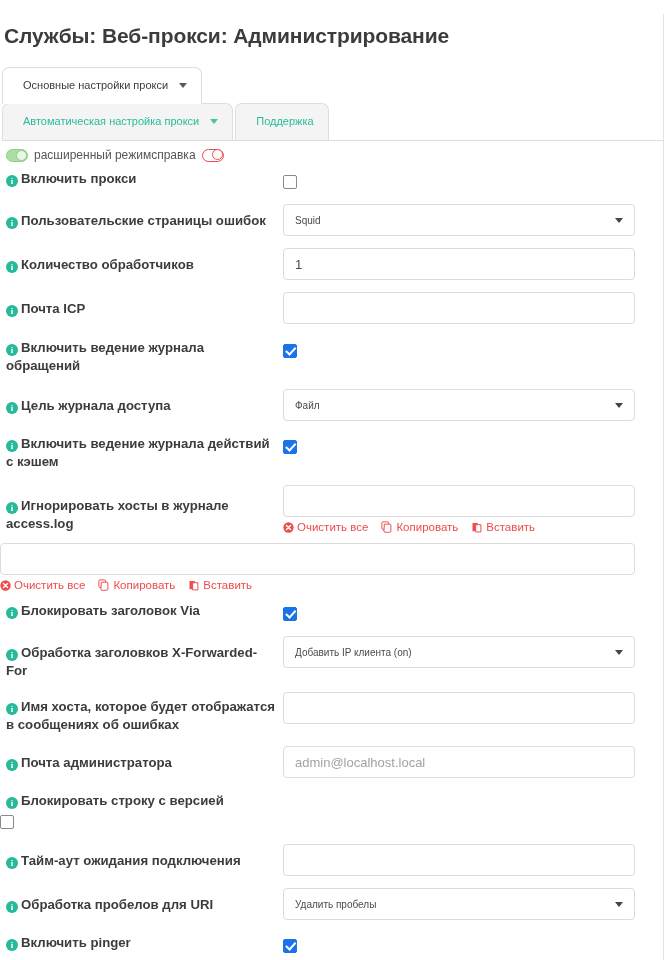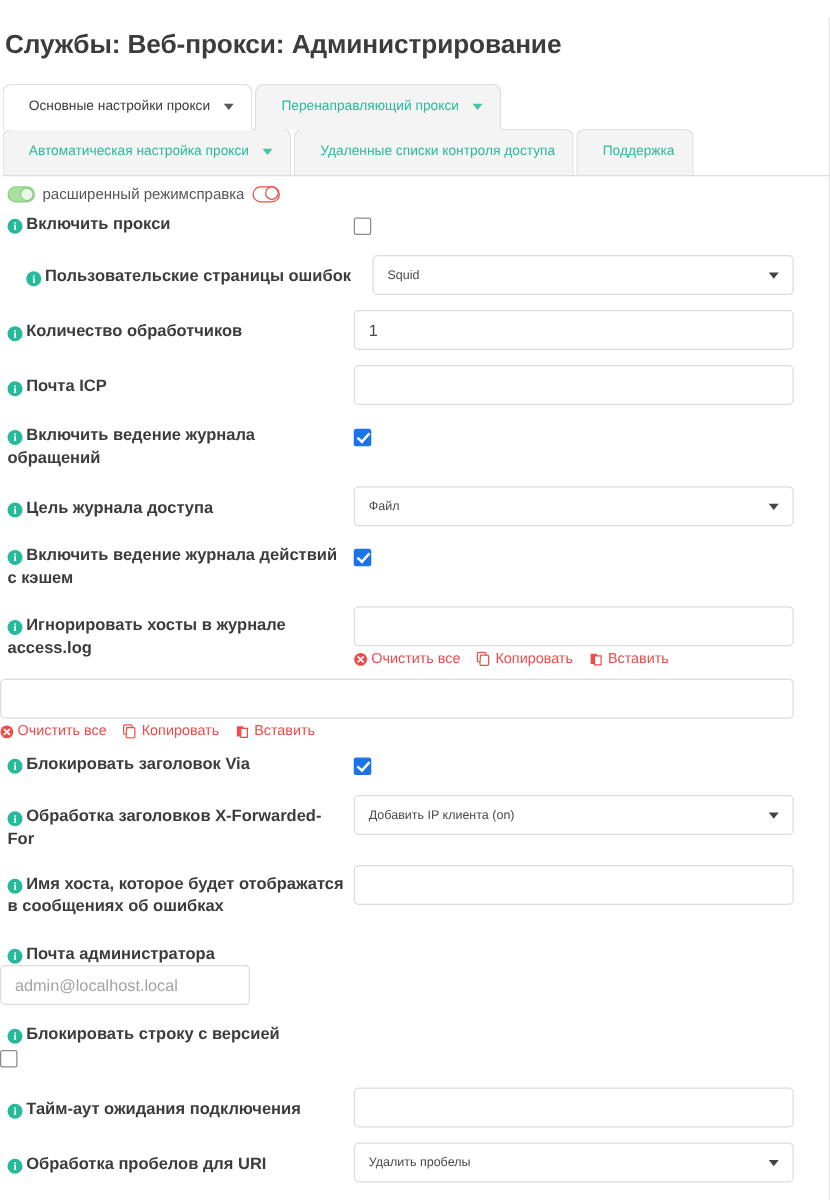--- a/index.html
+++ b/index.html
@@ -271,34 +271,27 @@
 <div class="page">
 
   <h1 class="page-title">Службы: Веб-прокси: Администрирование</h1>
 
   <div class="tabs-wrap">
     <div class="tab-row row1">
       <div class="tab active">
         <span>Основные настройки прокси</span>
         <span class="caret"></span>
       </div>
-      <div class="tab">
-        <span>Перенаправляющий прокси</span>
-        <span class="caret"></span>
-      </div>
     </div>
     <div class="tab-row row2">
       <div class="tab">
         <span>Автоматическая настройка прокси</span>
         <span class="caret"></span>
       </div>
       <div class="tab">
-        <span>Удаленные списки контроля доступа</span>
-      </div>
-      <div class="tab">
         <span>Поддержка</span>
       </div>
     </div>
     <div class="tabs-underline"></div>
   </div>
 
   <div class="mode-bar">
     <div class="mode-left">
       <span class="pill green"></span>
       <span>расширенный режим</span>
@@ -316,21 +309,21 @@
       <div class="label-cell">
         <span class="info-icon">i</span><span>Включить прокси</span>
       </div>
       <div class="field-cell" style="padding-top:2px;">
         <input type="checkbox" class="cbx" style="">
       </div>
     </div>
 
     
     <div class="row" style="margin-top:14px;">
-      <div class="label-cell" style="padding-top:8px;margin-left:15px;">
+      <div class="label-cell" style="padding-top:8px;">
         <span class="info-icon">i</span><span>Пользовательские страницы ошибок</span>
       </div>
       <div class="field-cell">
         <div class="sel">
           <span class="sel-val">Squid</span>
           <span class="sel-caret"></span>
         </div>
       </div>
     </div>
 
@@ -381,21 +374,21 @@
     <div class="row" style="margin-top:14px;">
       <div class="label-cell">
         <span class="info-icon">i</span><span>Включить ведение журнала действий с кэшем</span>
       </div>
       <div class="field-cell" style="padding-top:2px;">
         <input type="checkbox" class="cbx" checked="" style="">
       </div>
     </div>
 
     
-    <div class="row" style="margin-top:14px;">
+    <div class="row" style="margin-top:14px;align-items:flex-end;">
       <div class="label-cell" style="padding-top:6px;">
         <span class="info-icon">i</span><span>Игнорировать хосты в журнале access.log</span>
       </div>
       <div class="field-cell">
         <input type="text" class="txt" value="" style="">
         <div class="actions">
           <span class="act">
             <svg width="11" height="11" viewBox="0 0 16 16">
               <circle cx="8" cy="8" r="7.5" fill="#ef4b4b"></circle>
               <path d="M5 5 L11 11 M11 5 L5 11" stroke="#fff" stroke-width="2" stroke-linecap="round"></path>
@@ -477,21 +470,21 @@
     <div class="row" style="margin-top:12px;justify-content:space-between;">
       <div class="label-cell" style="padding-top:6px;">
         <span class="info-icon">i</span><span>Имя хоста, которое будет отображатся в сообщениях об ошибках</span>
       </div>
       <div class="field-cell">
         <input type="text" class="txt" value="" style="">
       </div>
     </div>
 
     
-    <div class="row" style="margin-top:12px;flex-direction:column;">
+    <div class="row" style="margin-top:12px;">
       <div class="label-cell" style="padding-top:8px;">
         <span class="info-icon">i</span><span>Почта администратора</span>
       </div>
       <div class="field-cell">
         <input type="text" class="txt" placeholder="admin@localhost.local" style="">
       </div>
     </div>
 
     
     <div class="row" style="margin-top:14px;flex-direction:column;">

